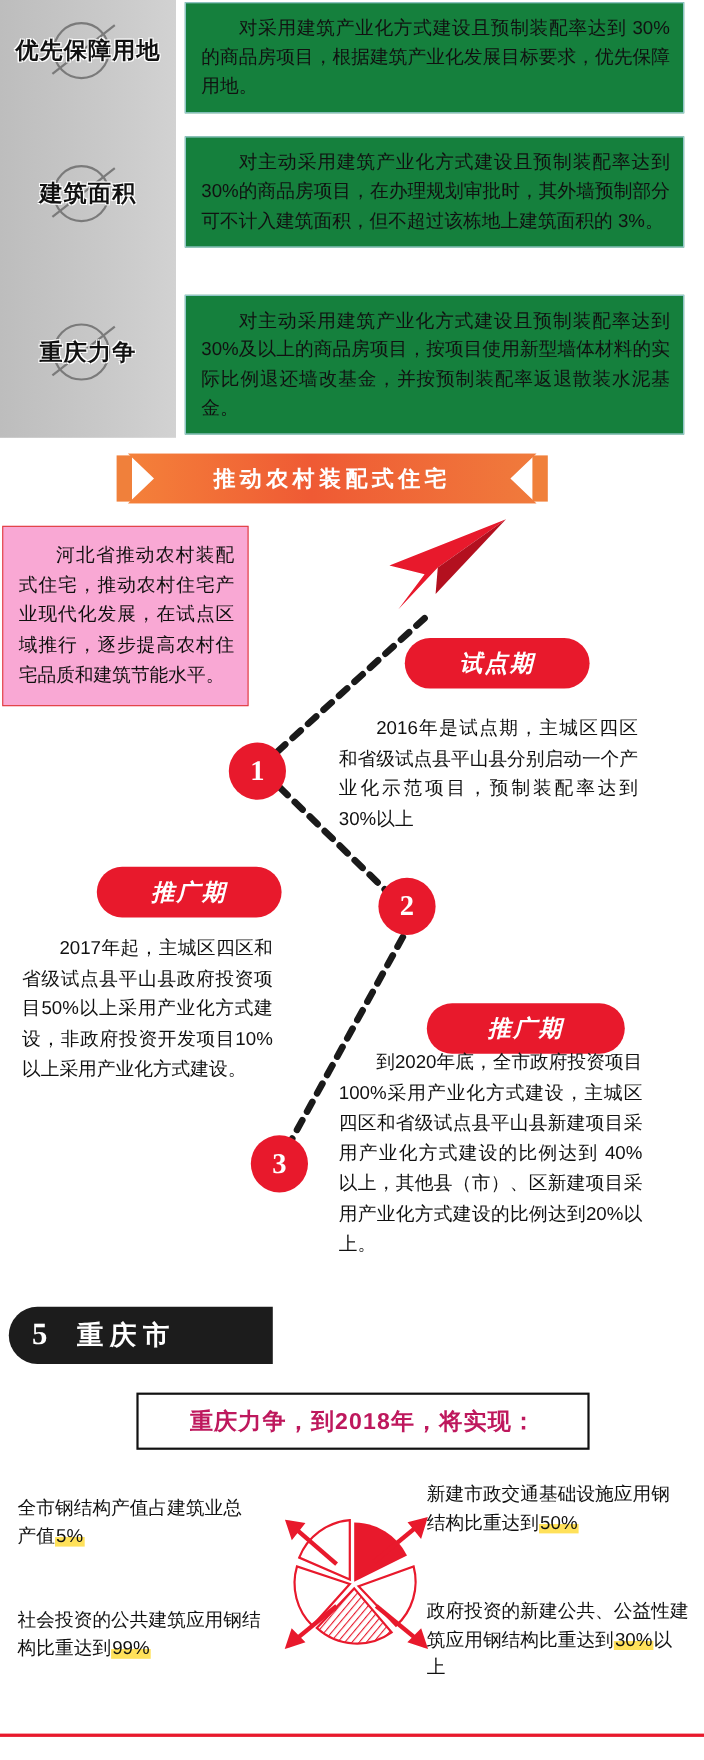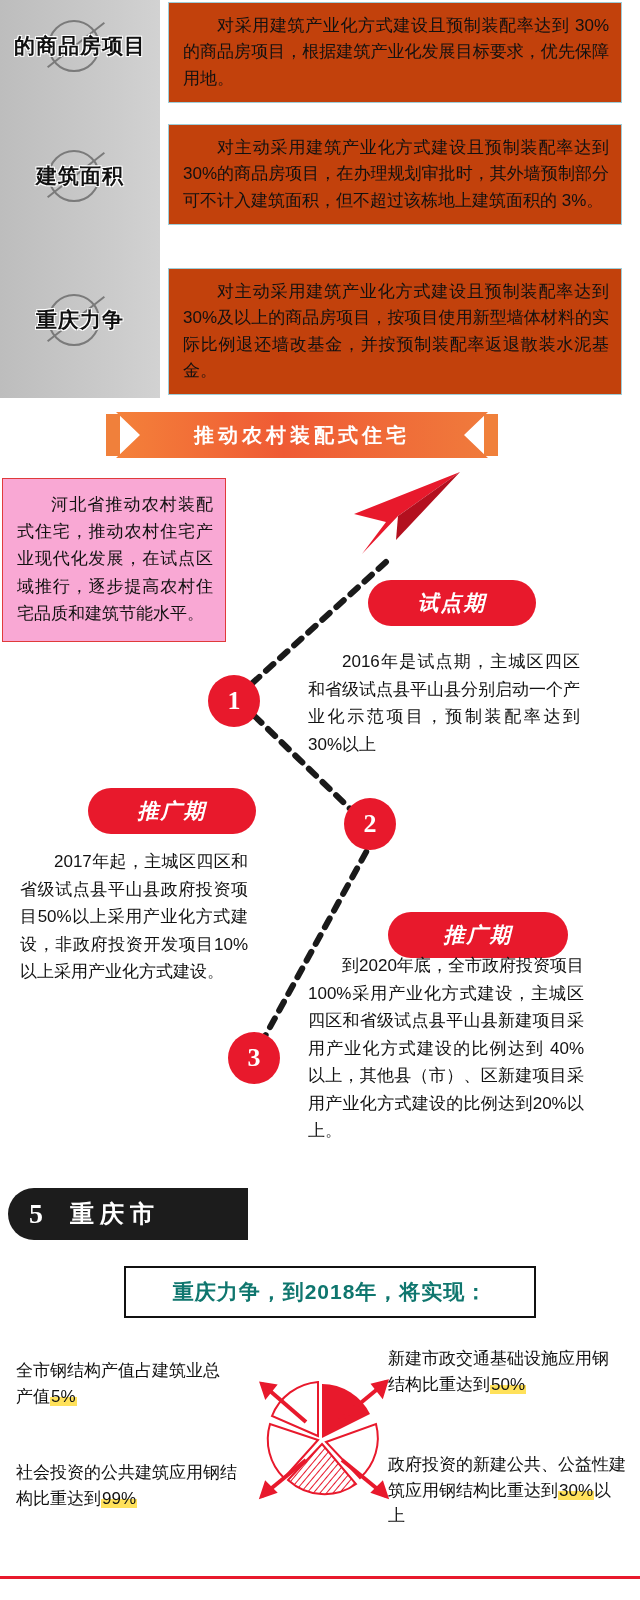--- a/index.html
+++ b/index.html
@@ -72,21 +72,21 @@
     color: #111;
     font-family: "Liberation Serif", serif;
     text-shadow: 1px 1px 0 #fff, -1px -1px 0 #fff, 1px -1px 0 #fff, -1px 1px 0 #fff;
     white-space: nowrap;
   }
   .policy-box {
     position: absolute;
     left: 168px;
     width: 454px;
     border: 1px solid #9ecdd8;
-    background: #c2410c;
+    background: #15803d;
     padding: 10px 12px 10px 14px;
     font-size: 17px;
     line-height: 1.55;
     text-align: justify;
     color: #111;
   }
   .policy-box .indent { text-indent: 2em; display: block; }
 
   
   .banner-wrap {
@@ -238,21 +238,21 @@
     position: absolute;
     left: 124px; top: 1266px;
     width: 412px; height: 52px;
     border: 2px solid #111;
     background: #fff;
     display: flex; align-items: center; justify-content: center;
   }
   .goal-text {
     font-size: 21px;
     font-weight: bold;
-    color: #0f766e;
+    color: #be185d;
     letter-spacing: 1px;
   }
 
   
   .fact {
     position: absolute;
     font-size: 17px;
     line-height: 1.5;
     color: #111;
   }
@@ -282,21 +282,21 @@
 <body>
 
 <div class="policy-block">
   <div class="policy-left-bg"></div>
 
   <div class="policy-row" style="top:0;">
     <div class="badge" style="top:18px;">
       <div class="badge-inner">
         <div class="badge-circle"></div>
         <div class="badge-slash"></div>
-        <div class="badge-text">的商品房项目</div>
+        <div class="badge-text">优先保障用地</div>
       </div>
     </div>
     <div class="policy-box" style="top:2px;">
       <span class="indent">对采用建筑产业化方式建设且预制装配率达到 30%的商品房项目，根据建筑产业化发展目标要求，优先保障用地。</span>
     </div>
   </div>
 
   <div class="policy-row" style="top:124px;">
     <div class="badge" style="top:24px;">
       <div class="badge-inner">

